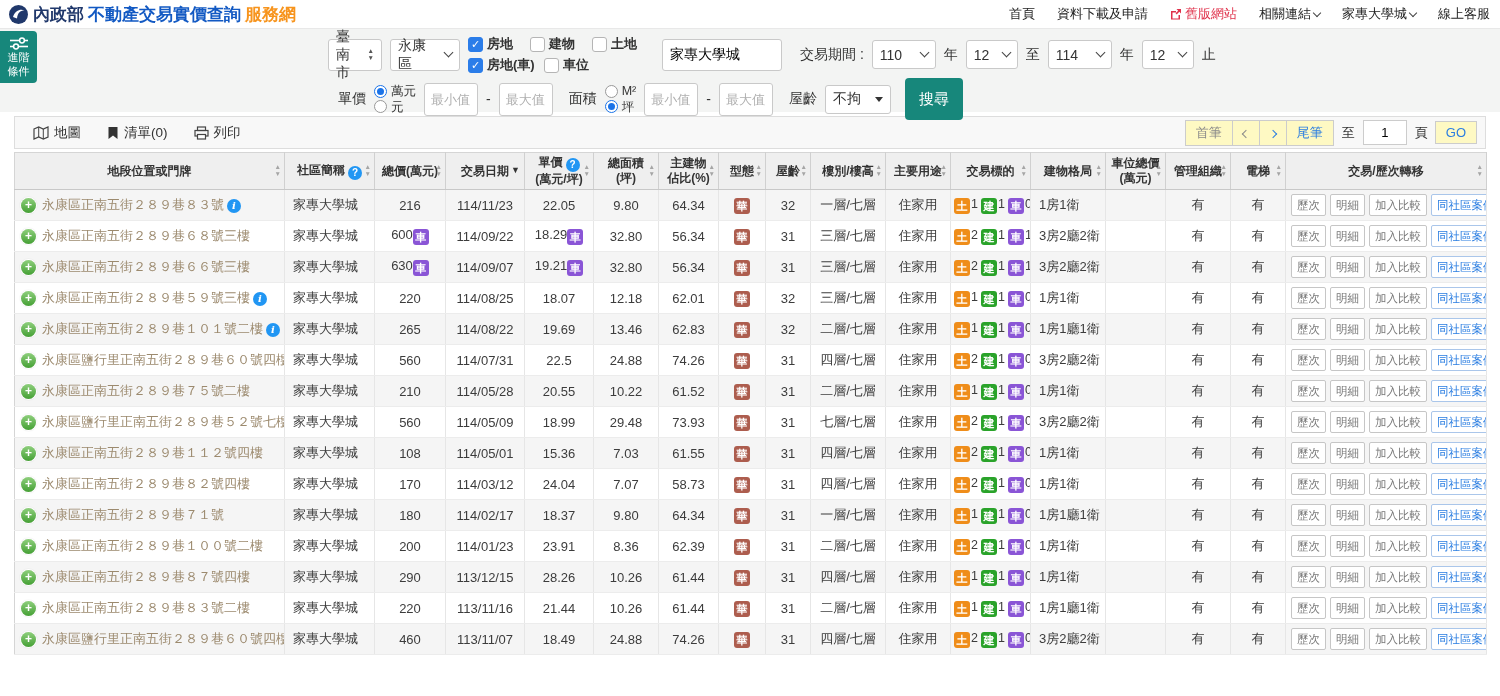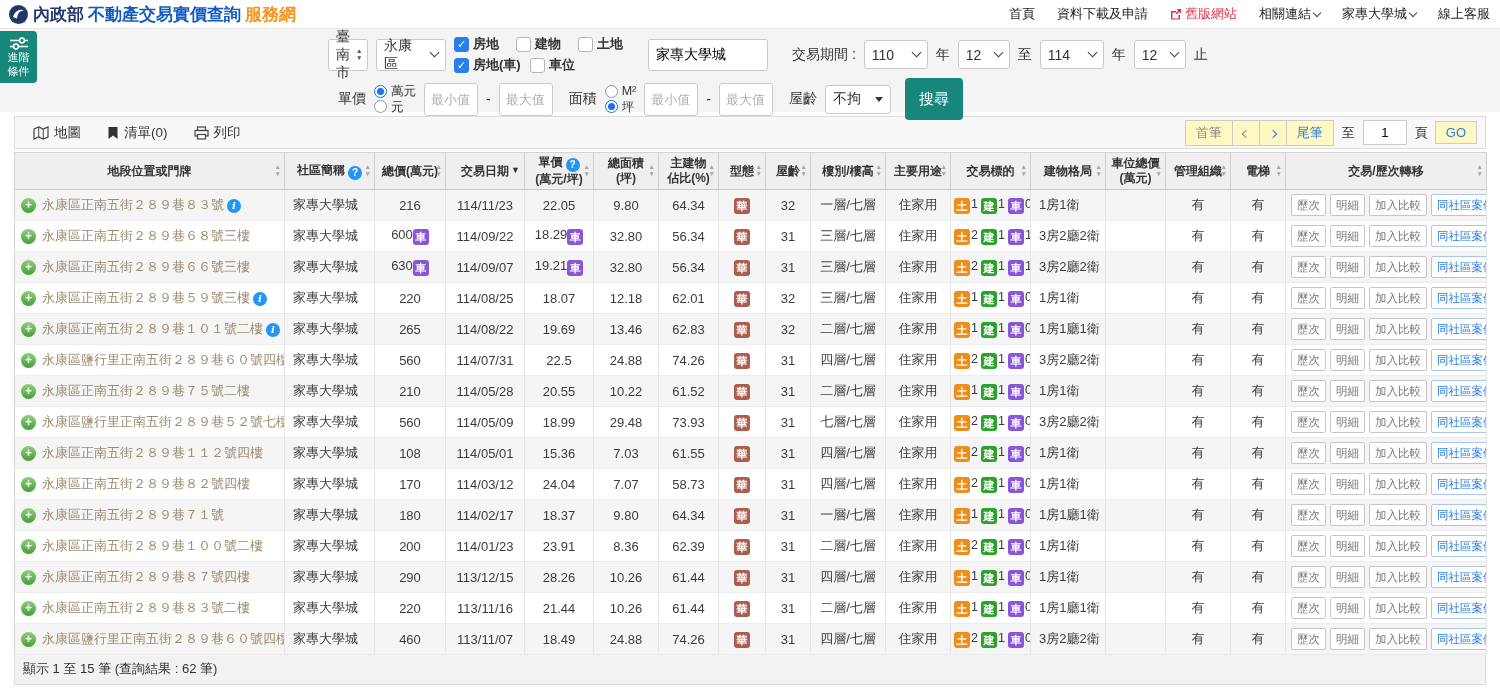--- a/index.html
+++ b/index.html
@@ -147,21 +147,21 @@
       <circle cx="13" cy="3.5" r="2.4" fill="#17877b" stroke="#fff" stroke-width="1.5"></circle>
       <line x1="1" y1="9.5" x2="19" y2="9.5" stroke="#fff" stroke-width="1.6"></line>
       <circle cx="7" cy="9.5" r="2.4" fill="#17877b" stroke="#fff" stroke-width="1.5"></circle>
     </svg>
     <div>進階</div>
     <div>條件</div>
   </div>
 
   <div class="srows">
     <div class="srow r1">
-      <div class="selbox" style="width:40px">
+      <div class="selbox" style="width:54px">
         <span>臺南市</span>
         <span class="updn">
             <span>▲</span>
             <span>▼</span>
           </span>
       </div>
       <div class="selbox" style="width:70px">
         <span>永康區</span>
         <span class="chev"></span>
       </div>
@@ -185,21 +185,21 @@
               <span class="cb on"></span>
               <span>房地(車)</span>
             </label>
           <label class="cblab">
               <span class="cb"></span>
               <span>車位</span>
             </label>
         </div>
       </div>
       <input class="kwinput" value="家專大學城" style="">
-      <span class="lbl" style="margin-left:16px">交易期間 :</span>
+      <span class="lbl" style="margin-left:10px">交易期間 :</span>
       <div class="selbox small" style="width:64px">
           <span>110</span>
           <span class="chev"></span>
         </div>
       <span class="lbl">年</span>
       <div class="selbox small" style="width:52px">
           <span>12</span>
           <span class="chev"></span>
         </div>
       <span class="lbl">至</span>
@@ -720,14 +720,13 @@
           <td><span class="bd bd-land">土</span><span class="cnt">2</span><span class="bd bd-bld">建</span><span class="cnt">1</span><span class="bd bd-car">車</span><span class="cnt">0</span></td>
           <td class="left">3房2廳2衛</td>
           <td></td>
           <td>有</td>
           <td>有</td>
           <td><button class="act">歷次</button><button class="act">明細</button><button class="act">加入比較</button><button class="act blue">同社區案例</button></td>
         </tr>
       </tbody>
   </table>
 
-  <div class="tfoot">顯示 1 至 15 筆 (查詢結果 : 62 筆)</div>
 </div>
 
 </body></html>

